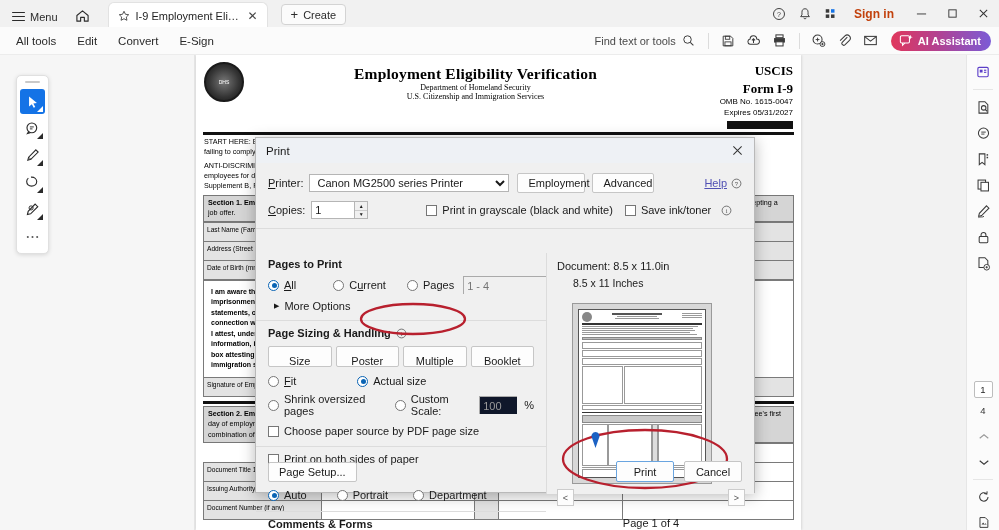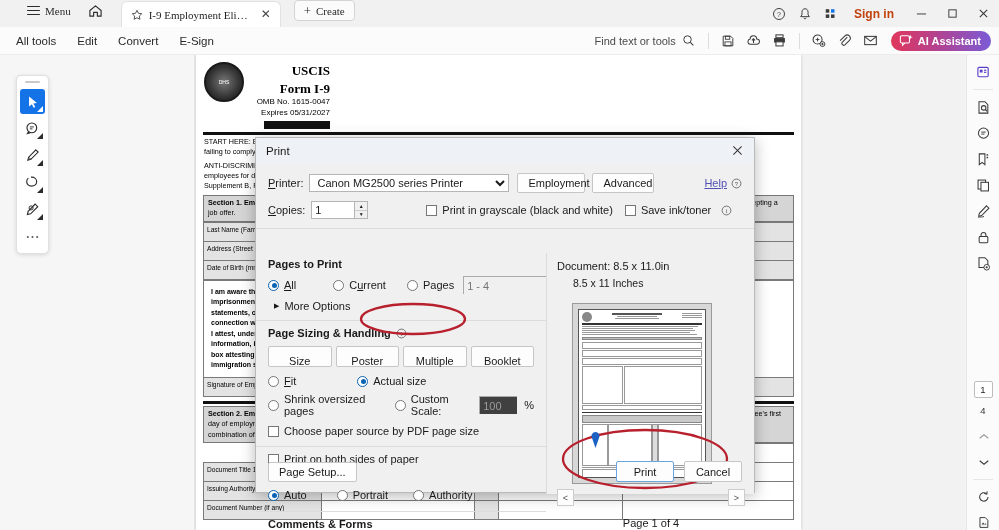--- a/index.html
+++ b/index.html
@@ -12,21 +12,21 @@
     background: #ffffff;
     overflow: hidden;
     position: relative;
   }
 
   
   #titlebar {
     height: 27px; background:#f1f1f1; display:flex; align-items:flex-end;
     position:relative; border-bottom:0px solid #ddd;
   }
-  .tb-left { display:flex; align-items:flex-start; height:27px; padding-left:21px; gap:4px;font-family:Liberation Serif, serif; }
+  .tb-left { display:flex; align-items:flex-end; height:27px; padding-left:6px; gap:4px; }
   .menu-btn { display:flex; align-items:center; gap:5px; padding:3px 6px; height:21px; border-radius:3px; cursor:pointer; }
   .hamburger { width:13px; height:10px; display:flex; flex-direction:column; justify-content:space-between; }
   .hamburger i { display:block; height:1.4px; background:#2b2b2b; border-radius:1px; }
   .menu-label { font-size:11px; color:#2b2b2b; }
   .home-btn { width:26px; height:22px; display:flex; align-items:center; justify-content:center; border-radius:3px; cursor:pointer; margin-left:2px;}
 
   .tab {
     display:flex; align-items:center; gap:6px;
     height:26px; background:#fff; border-radius:6px 6px 0 0;
     padding:0 7px 0 9px; margin-left:8px; min-width:130px;
@@ -368,20 +368,25 @@
           <circle cx="8" cy="3" r="1.1" fill="#555"></circle>
           <circle cx="13" cy="3" r="1.1" fill="#555"></circle>
       </svg>
     </div>
   </div>
 
   <div id="docscroll">
     <div id="page">
       <div class="doc-head">
         <div class="seal">DHS</div>
+        <div class="doc-title-wrap">
+          <div class="doc-title">Employment Eligibility Verification</div>
+          <div class="doc-sub">Department of Homeland Security</div>
+          <div class="doc-sub">U.S. Citizenship and Immigration Services</div>
+        </div>
         <div class="doc-right">
           <div class="big">USCIS</div>
           <div class="big">Form I-9</div>
           <div>OMB No. 1615-0047</div>
           <div>Expires 05/31/2027</div>
           <div class="blackbar"></div>
         </div>
       </div>
       <div class="rule"></div>
       <div class="p-txt">START HERE: Employers must ensure the form instructions are available to employees when completing this form. Employers are liable for</div>
@@ -686,21 +691,21 @@
 
         <div class="row" style="padding:6px 12px 0 12px;">
           <span class="radio">
             <span class="rdot"></span>
             <span>Shrink oversized pages</span>
           </span>
           <span class="radio" style="margin-left:10px;">
             <span class="rdot"></span>
             <span>Custom Scale:</span>
           </span>
-          <input class="ctl" style="width: 38px; margin-left: 6px; border-right: none; border-bottom: none; border-image: initial; border-top: 1px solid rgb(170, 170, 170); border-left: 1px solid rgb(170, 170, 170); background: #404040; color: rgb(154, 154, 154);" value="100">
+          <input class="ctl" style="width: 38px; margin-left: 6px; border-right: none; border-bottom: none; border-image: initial; border-top: 1px solid rgb(170, 170, 170); border-left: 1px solid rgb(170, 170, 170); background: #0f172a; color: rgb(154, 154, 154);" value="100">
           <span style="margin-left:7px;">%</span>
         </div>
 
         <div class="row" style="padding:8px 12px 0 12px;">
           <span class="cbx">
             <span class="cbox"></span>
             <span>Choose paper source by PDF page size</span>
           </span>
         </div>
 
@@ -719,21 +724,21 @@
           <span class="radio">
             <span class="rdot on"></span>
             <span>Auto</span>
           </span>
           <span class="radio" style="margin-left:30px;">
             <span class="rdot"></span>
             <span>Portrait</span>
           </span>
           <span class="radio" style="margin-left:25px;">
             <span class="rdot"></span>
-            <span>Authority</span>
+            <span>Department</span>
           </span>
         </div>
 
         <div class="dlgsep" style="margin:10px 0 0 0;"></div>
 
         <div class="section-title" style="padding:6px 12px 0 12px;">Comments &amp; Forms</div>
 
       </div>
 
       <div id="rightcol" style="top:90px;height:241px;">

